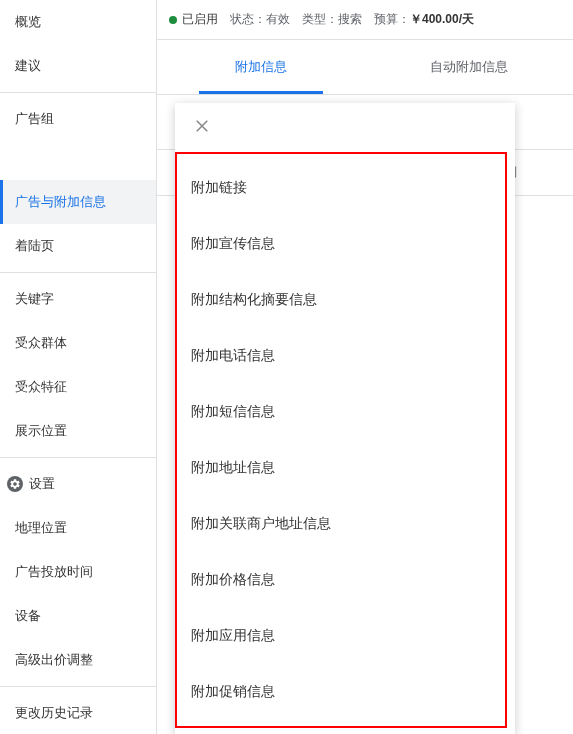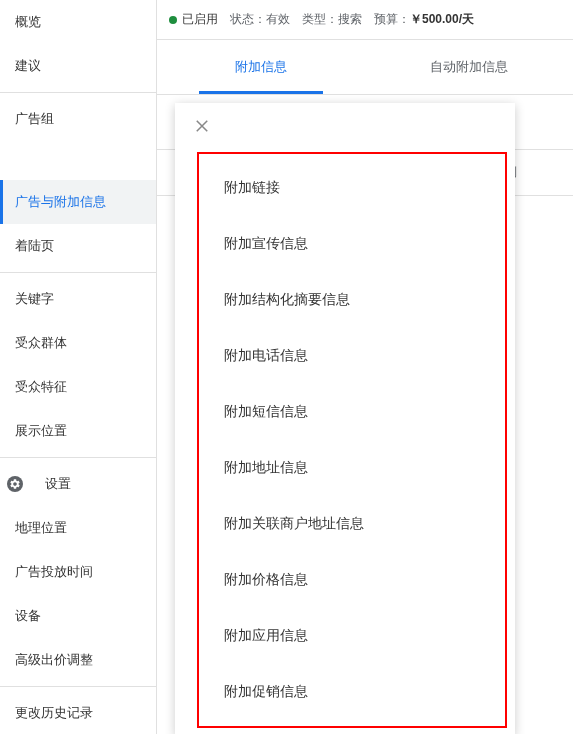--- a/index.html
+++ b/index.html
@@ -4,21 +4,21 @@
   <style>
     * { margin: 0; padding: 0; box-sizing: border-box; }
     body { font-family: Arial, "Microsoft YaHei", sans-serif; font-size: 13px; color: #333; background: #fff; width: 573px; height: 734px; overflow: hidden; position: relative; }
     
     .container { display: flex; height: 100%; }
     
     
     .sidebar { width: 157px; background: #fff; border-right: 1px solid #e0e0e0; overflow-y: auto; }
     .sidebar-item { padding: 13px 15px; cursor: pointer; color: #333; font-size: 13px; }
     .sidebar-item.active { color: #1a73e8; border-left: 3px solid #1a73e8; padding-left: 12px; background: #f1f3f4; margin-top: 39px; }
-    .sidebar-item.has-icon { display: flex; align-items: center; gap: 22px; }
+    .sidebar-item.has-icon { display: flex; align-items: center; gap: 6px; }
     .sidebar-divider { height: 1px; background: #e0e0e0; margin: 4px 0; }
     .sidebar-icon-dot { width: 16px; height: 16px; background: #5f6368; border-radius: 50%; display: inline-flex; align-items: center; justify-content: center; margin-left: -8px; }
     .sidebar-icon-dot svg { width: 12px; height: 12px; fill: #fff; }
     
     
     .main { flex: 1; position: relative; }
     
     
     .status-bar { display: flex; align-items: center; padding: 11px 12px; gap: 12px; font-size: 12px; color: #5f6368; border-bottom: 1px solid #e0e0e0; }
     .status-dot { width: 8px; height: 8px; border-radius: 50%; background: #1e8e3e; display: inline-block; margin-right: 5px; }
@@ -36,21 +36,21 @@
     
     
     .table-header { display: flex; border-top: 1px solid #e0e0e0; border-bottom: 1px solid #e0e0e0; background: #fff; }
     .th { padding: 14px 16px; font-size: 12px; color: #5f6368; }
     .th-spacer { flex: 1; }
     
     
     .popup { position: absolute; top: 103px; left: 18px; width: 340px; background: #fff; box-shadow: 0 2px 10px rgba(0,0,0,0.2); z-index: 20; }
     .popup-close { padding: 14px 18px; cursor: pointer; }
     .popup-close svg { width: 18px; height: 18px; stroke: #888; stroke-width: 2; fill: none; }
-    .popup-list { border: 2px solid #ff0000; margin: 0 8px 8px 22px; padding: 6px 11px; }
+    .popup-list { border: 2px solid #ff0000; margin: 0 8px 8px 0; padding: 6px 0; }
     .popup-item { padding: 19px 14px; cursor: pointer; font-size: 14px; color: #333; }
   </style>
 </head>
 <body>
 
 <div class="container">
 
   <div class="sidebar">
     <div class="sidebar-item"><span>概览</span></div>
     <div class="sidebar-item"><span>建议</span></div>
@@ -88,21 +88,21 @@
         <span class="status-dot"></span>
         <span>已启用</span>
       </span>
       <span>
         <span>状态：</span><span>有效</span>
       </span>
       <span>
         <span>类型：</span><span>搜索</span>
       </span>
       <span>
-        <span>预算：</span><span class="status-budget-val">￥500.00/天</span>
+        <span>预算：</span><span class="status-budget-val">￥400.00/天</span>
       </span>
     </div>
 
     <div class="tabs">
       <div class="tab active"><span>附加信息</span></div>
       <div class="tab"><span>自动附加信息</span></div>
     </div>
 
     <div class="filter-hint" style="padding-left:250px;">
       <span>加过滤条件</span>

